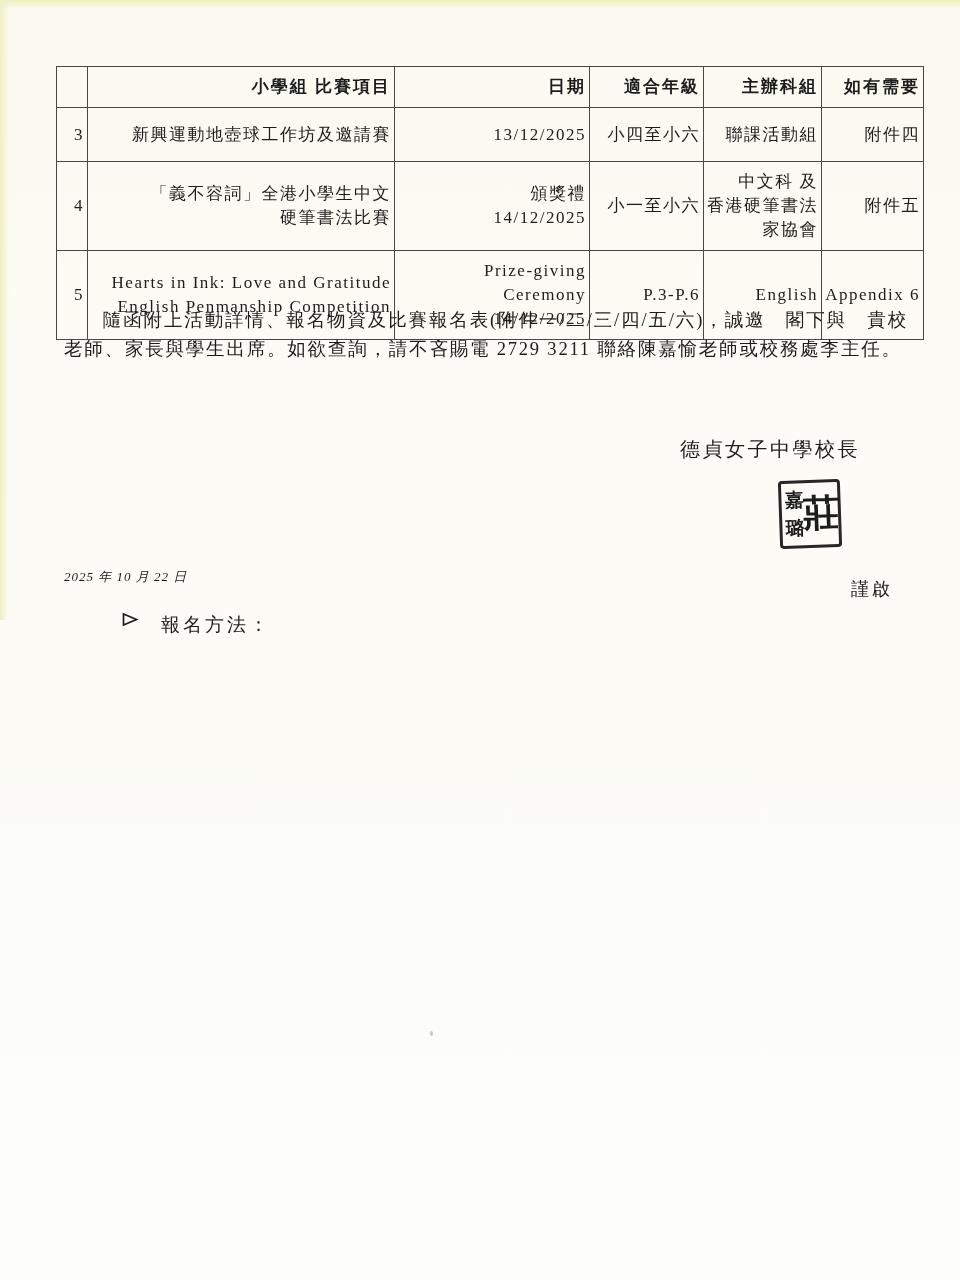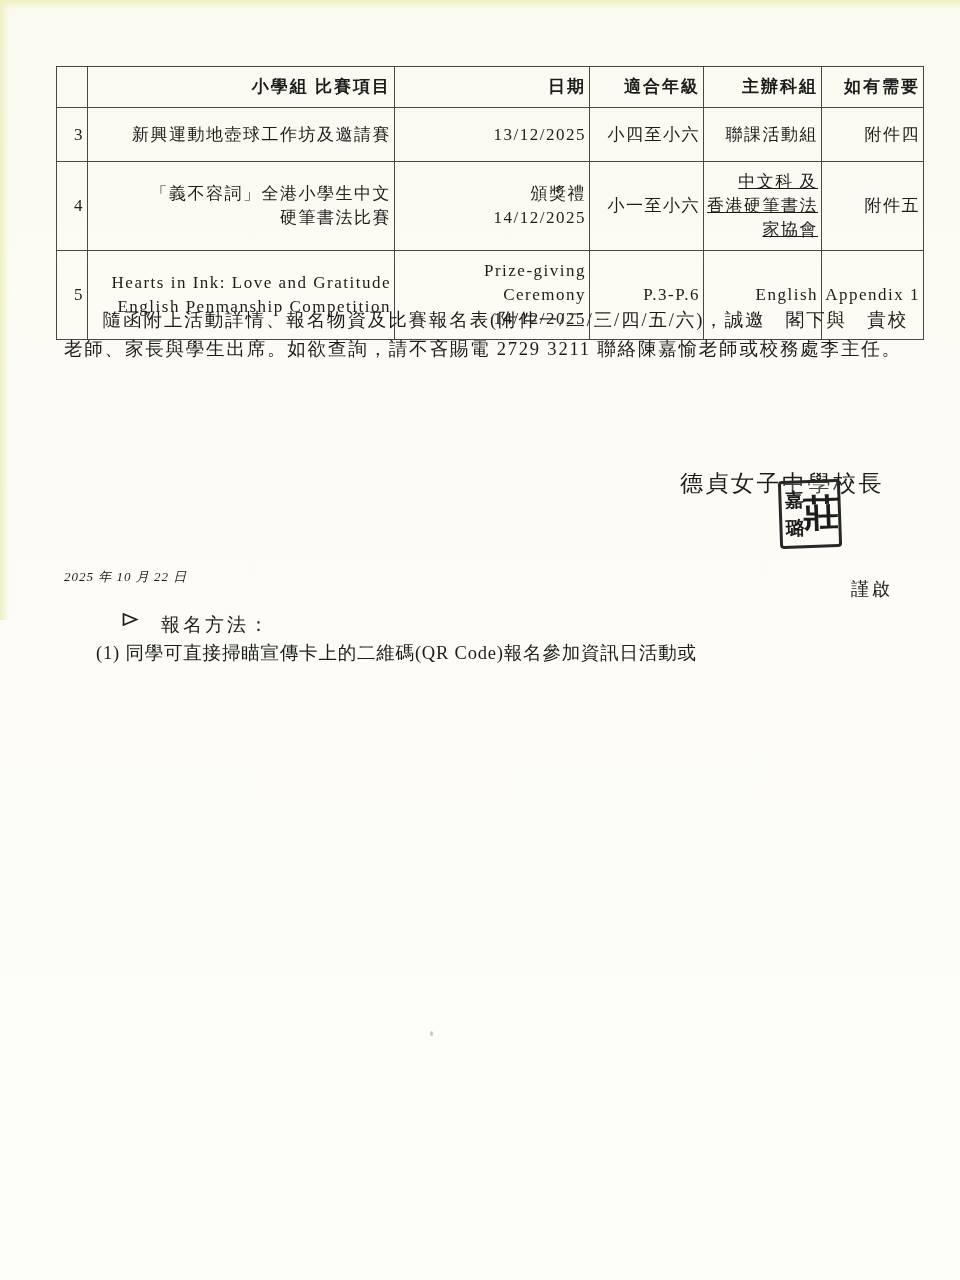--- a/index.html
+++ b/index.html
@@ -42,32 +42,32 @@
   .c-num   { width:31px;  }
   .c-item  { width:307px; }
   .c-date  { width:195px; }
   .c-grade { width:114px; }
   .c-org   { width:118px; }
   .c-ref   { width:102px; }
   .preline { white-space:pre-line; }
   .num-cell  { font-size:18px; letter-spacing:0; }
   .date-cell { font-size:18px; letter-spacing:0.5px; line-height:25px; }
   .en-cell   { letter-spacing:0.2px; font-size:17.5px; line-height:25px; }
-  .org-small { font-size:13px; line-height:17px; letter-spacing:0.5px;text-decoration:underline; }
+  .org-small { font-size:13px; line-height:17px; letter-spacing:0.5px; }
 
   
   .paragraph {
     position:absolute; left:64px; top:306px; width:844px;
     font-size:18.5px; line-height:29px;
     letter-spacing:1.8px; text-indent:2.1em; text-align:justify;
   }
   .closing { position:absolute; left:64px; top:380px; font-size:20px; line-height:29px; letter-spacing:4px; }
   .closing .salute { padding-left:34px; letter-spacing:8px; }
 
-  .sig-title { position:absolute; left:680px; top:468px; font-size:23px; letter-spacing:2.5px; }
+  .sig-title { position:absolute; left:680px; top:436px; font-size:20px; letter-spacing:2.5px; }
   .seal {
     position:absolute; left:779px; top:480px; width:56px; height:62px;
     border:3.5px solid #272727; border-radius:4px;
     transform:rotate(-2deg);
     display:flex; flex-direction:row; align-items:stretch;
     background:rgba(253,253,250,0.2);
   }
   .seal .left-col {
     width:42%; display:flex; flex-direction:column; justify-content:space-around;
     align-items:center; font-weight:700; font-size:19px; line-height:20px; padding:3px 0 3px 2px;
@@ -135,21 +135,21 @@
       <td>附件五</td>
     </tr>
     <tr class="r5">
       <td class="num-cell">5</td>
       <td class="en-cell preline">Hearts in Ink: Love and Gratitude
 English Penmanship Competition</td>
       <td class="date-cell preline">Prize-giving Ceremony
 14/12/2025</td>
       <td class="en-cell">P.3-P.6</td>
       <td class="en-cell">English</td>
-      <td class="en-cell">Appendix 1</td>
+      <td class="en-cell">Appendix 6</td>
     </tr>
   </tbody>
     </table>
 
   <div class="paragraph">隨函附上活動詳情、報名物資及比賽報名表(附件一/二/三/四/五/六)，誠邀　閣下與　貴校老師、家長與學生出席。如欲查詢，請不吝賜電 2729 3211 聯絡陳嘉愉老師或校務處李主任。</div>
 
 
   <div class="sig-title">德貞女子中學校長</div>
 
   <div class="seal">
@@ -169,17 +169,16 @@
   <div class="reg-head">
     <span class="arrow">
       <svg width="17" height="15" viewBox="0 0 17 15">
         <path d="M1.5 2 L14.5 7.5 L1.5 13 Z" fill="none" stroke="#1c1c1c" stroke-width="1.7" stroke-linejoin="miter"></path>
       </svg>
     </span>
     <span class="label">報名方法：</span>
   </div>
 
   <div class="reg-items">
-    <div class="item">(1) 同學可直接掃瞄宣傳卡上的二維碼(QR Code)報名參加資訊日活動或</div>
   </div>
 
   <div class="speck"></div>
 </div>
 
 </body></html>

